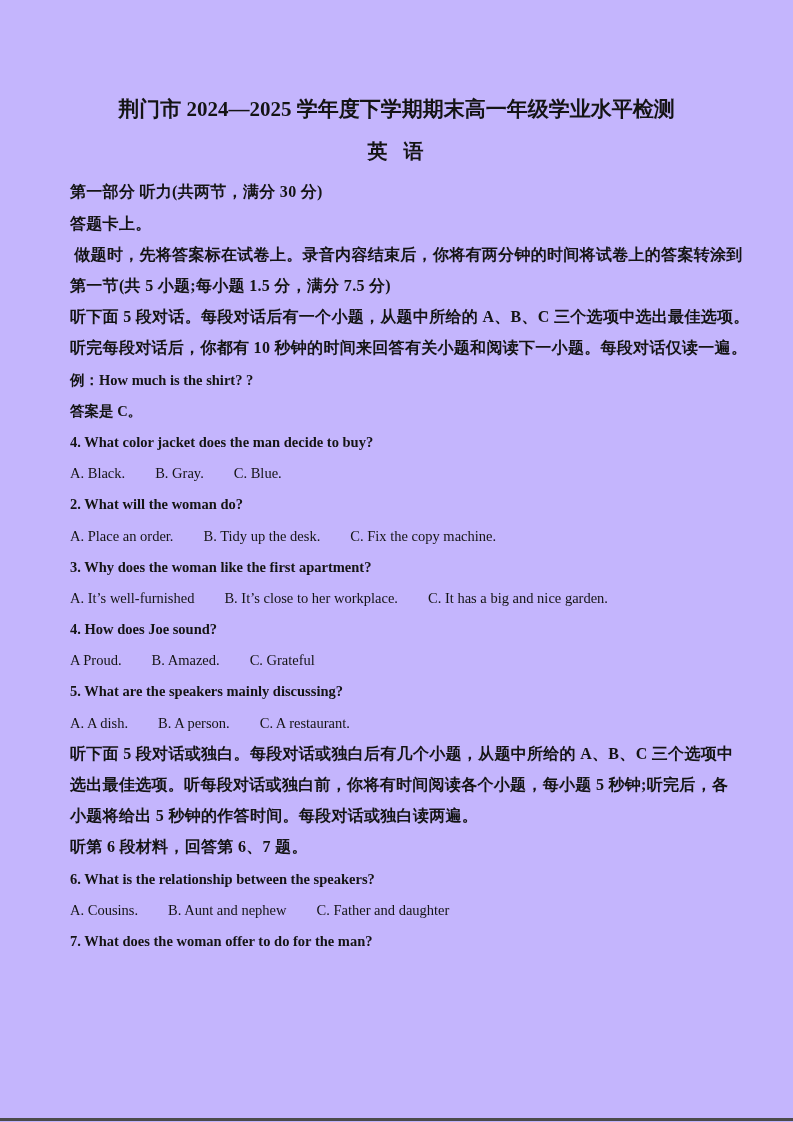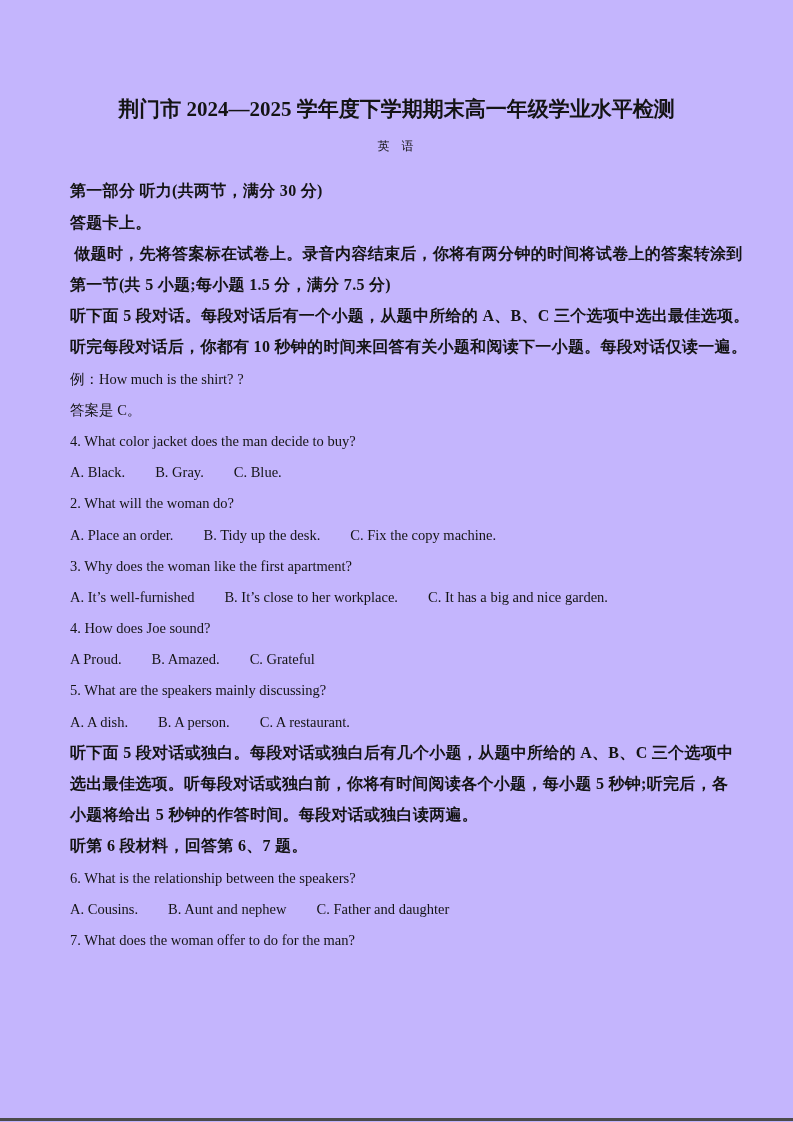--- a/index.html
+++ b/index.html
@@ -27,44 +27,44 @@
   }
   .doc-title {
     margin: 0;
     font-size: 21px;
     font-weight: bold;
     line-height: 1.35;
     white-space: pre-wrap;
   }
   .doc-subtitle {
     margin: 15px 0 8px 0;
-    font-size: 12px;
-    font-weight: normal;
+    font-size: 20px;
+    font-weight: bold;
     letter-spacing: 2px;
     white-space: pre-wrap;
   }
   main {
-    margin-top: 21px;
+    margin-top: 12px;
     padding: 0 28px 0 70px;
   }
   .line {
     height: 31.2px;
     display: flex;
     align-items: center;
     white-space: pre-wrap;
     overflow: visible;
   }
   .line.cn {
     font-size: 16px;
     font-weight: bold;
     letter-spacing: 0.3px;
   }
   .line.en {
     font-size: 14.5px;
-    font-weight: normal;
+    font-weight: bold;
   }
   .line.options {
     font-size: 14.5px;
     column-gap: 30px;
   }
   .option-item {
     white-space: pre-wrap;
   }
   .bottom-divider {
     position: absolute;

